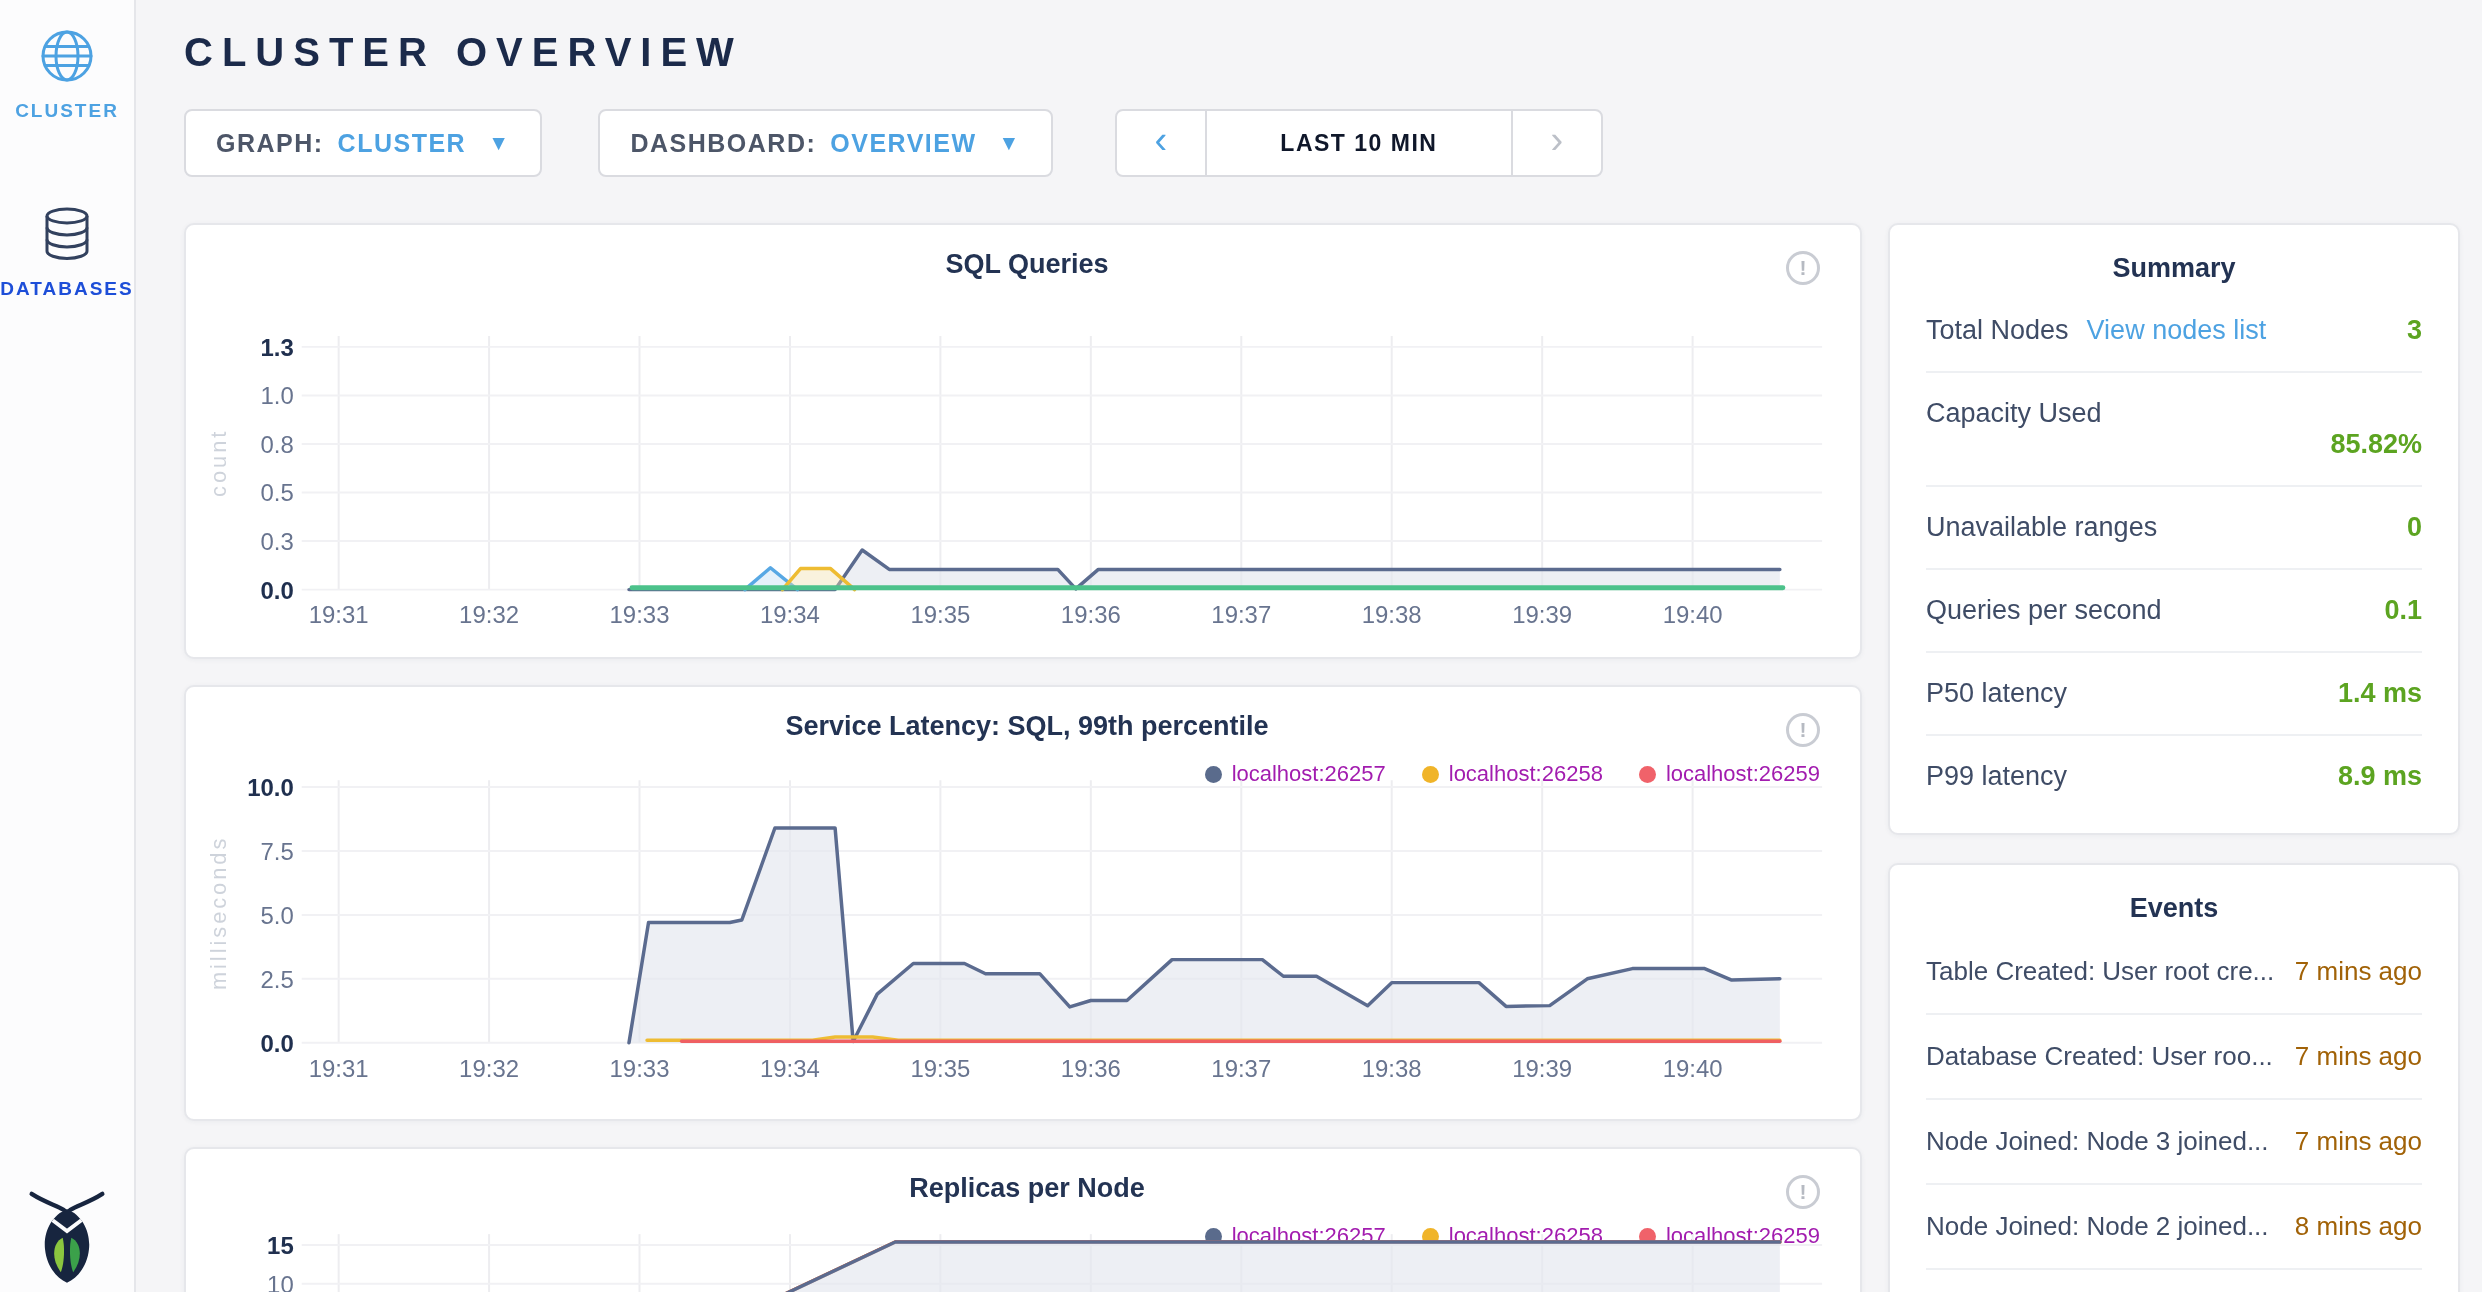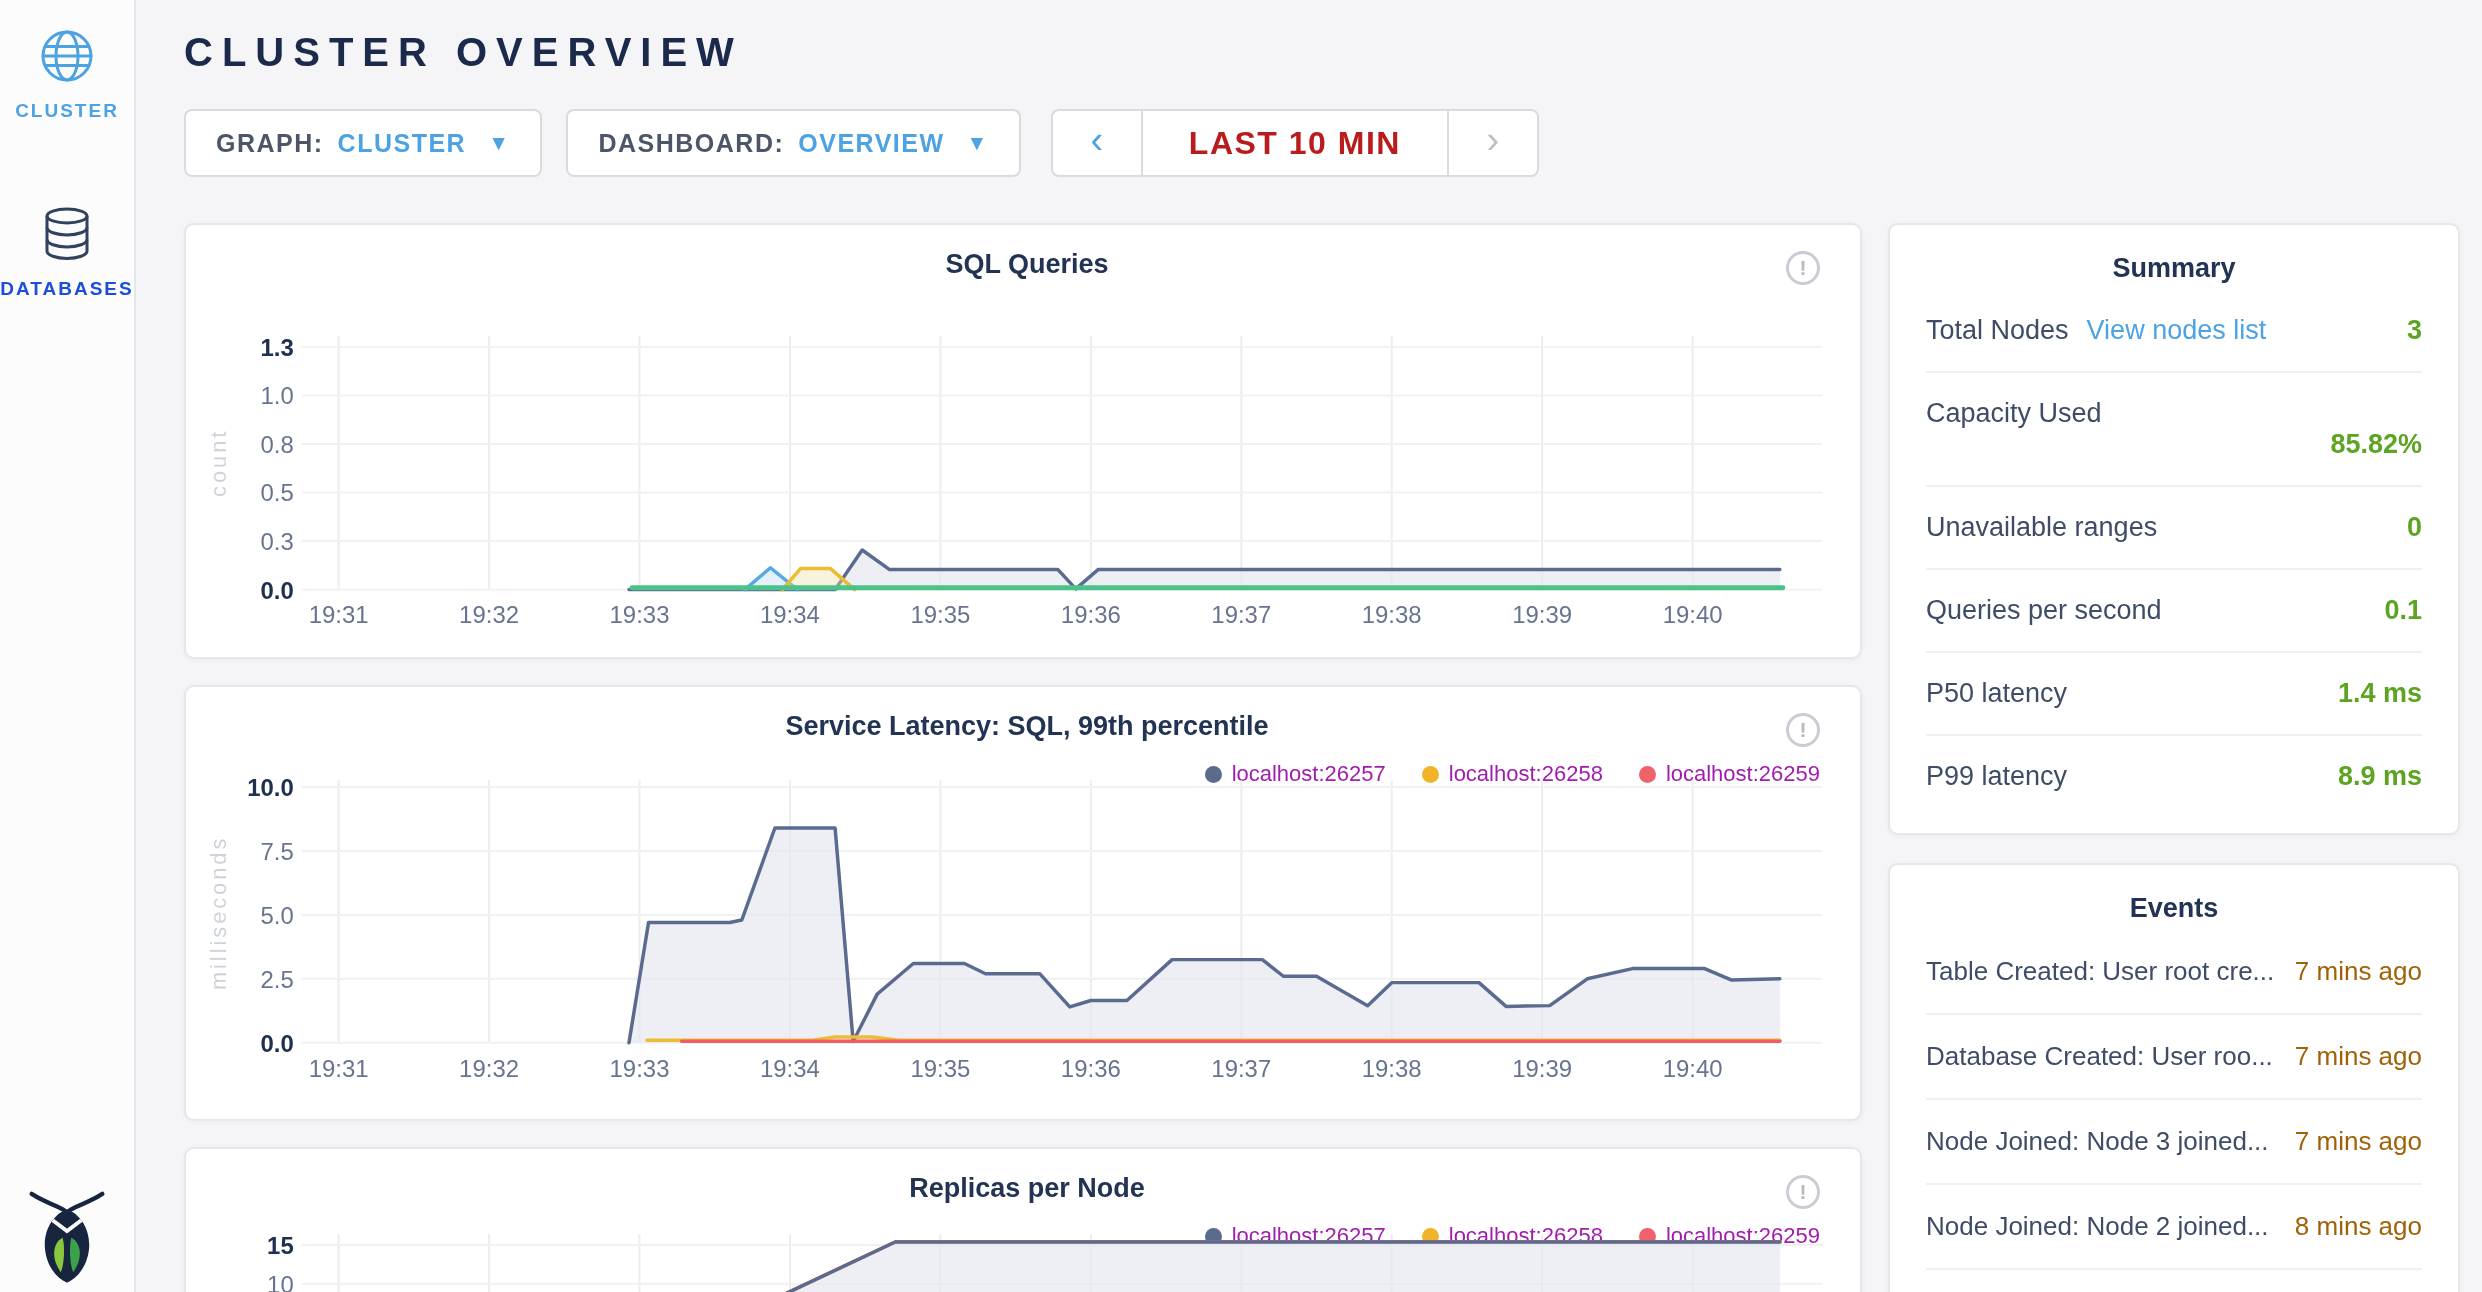--- a/index.html
+++ b/index.html
@@ -21,39 +21,39 @@
   .nav-item { display:flex; flex-direction:column; align-items:center; padding-top:28px; cursor:pointer; }
   .nav-item + .nav-item { margin-top:56px; }
   .nav-label { margin-top:12px; font-size:19px; font-weight:700; letter-spacing:2px; color:#1d4ed8; }
   .nav-item.active .nav-label { color:#4da2e2; }
   .sidebar-logo { position:absolute; left:24px; bottom:8px; width:86px; height:100px; cursor:pointer; }
 
   
   main { flex:1; padding-left:48px; position:relative; }
   .page-title { margin:30px 0 0 0; font-size:40px; font-weight:700; letter-spacing:9px; color:#1b2a4a; }
 
-  .controls { display:flex; margin-top:34px; gap:24px; }
+  .controls { display:flex; margin-top:34px; gap:56px; }
   .dropdown {
     display:flex; align-items:center; height:68px; padding:0 30px;
     background:#fff; border:2px solid #dadbe0; border-radius:8px;
     font-size:25px; font-weight:700; letter-spacing:1.5px; cursor:pointer;
   }
   .dd-label { color:#4d5668; margin-right:14px; }
   .dd-value { color:#4da2e2; }
   .dd-caret { margin-left:22px; color:#4da2e2; font-size:21px; }
   .timepicker { display:flex; height:68px; background:#fff; border:2px solid #dadbe0; border-radius:8px; margin-left:6px; }
   .tp-btn {
     width:90px; border:none; background:none; font-family:inherit;
     font-size:38px; color:#4da2e2; cursor:pointer; display:flex; align-items:center; justify-content:center; padding-bottom:6px;
   }
   .tp-btn.prev { border-right:2px solid #dadbe0; }
   .tp-btn.next { border-left:2px solid #dadbe0; color:#bcc0c8; }
   .tp-label {
     width:304px; display:flex; align-items:center; justify-content:center;
-    font-size:32px; font-weight:700; letter-spacing:1.5px; color:#b91c1c; cursor:pointer;
+    font-size:23px; font-weight:700; letter-spacing:1.5px; color:#0f172a; cursor:pointer;
   }
 
   .content { display:flex; margin-top:46px; gap:26px; }
   .charts-col { width:1678px; display:flex; flex-direction:column; gap:26px; }
   .side-col { width:572px; display:flex; flex-direction:column; gap:28px; }
 
   .panel {
     background:#fff; border:2px solid #e6e7eb; border-radius:10px;
     box-shadow:0 1px 5px rgba(40,50,80,0.05); position:relative;
   }

